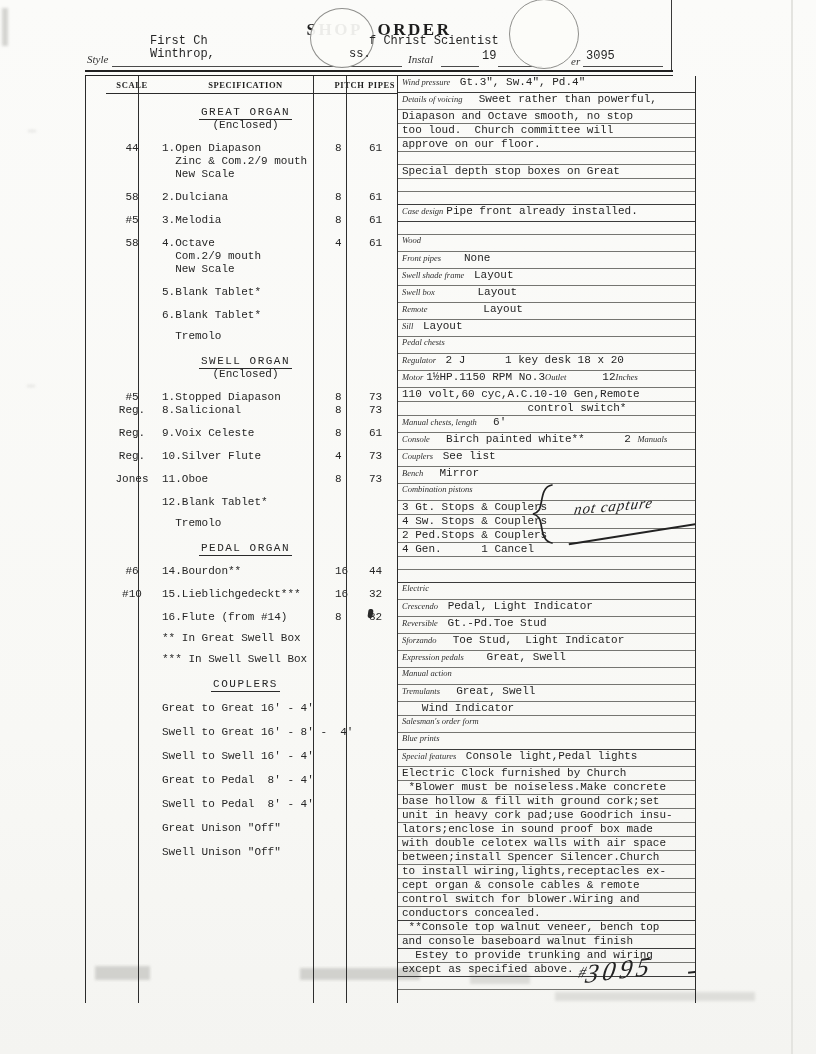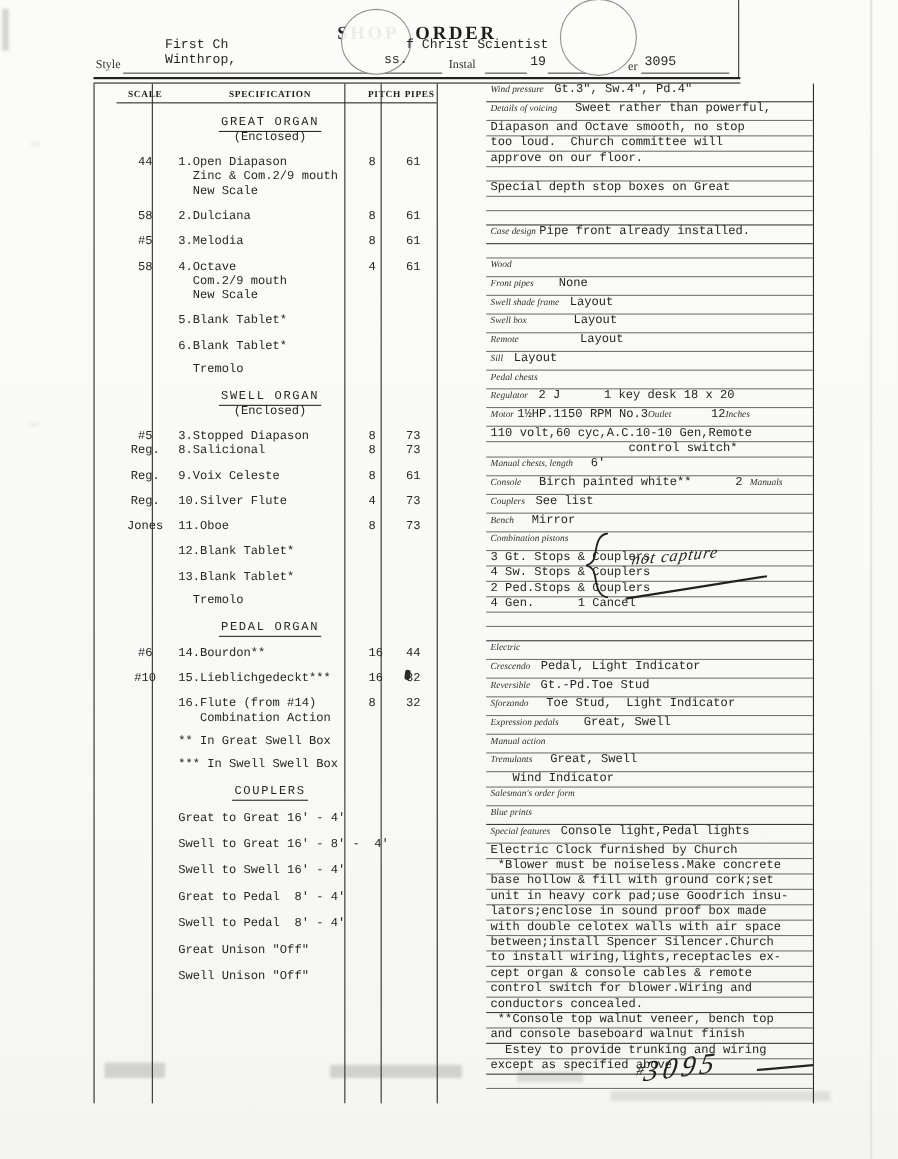--- a/index.html
+++ b/index.html
@@ -7,21 +7,21 @@
        font-family:"Liberation Mono","DejaVu Sans Mono",monospace;color:#242424;}
   .page{position:absolute;inset:0;background:linear-gradient(180deg,#fbfbf9 0%,#f8f8f5 70%,#f4f4f1 100%);}
   .form{position:absolute;left:85px;top:8px;width:588px;}
 
   
   .hdr{position:relative;height:62px;}
   .title{position:absolute;left:50%;top:12px;transform:translateX(-50%);
          font-family:"Liberation Serif","DejaVu Serif",serif;font-weight:bold;
          font-size:17px;letter-spacing:2.5px;word-spacing:9px;color:#1d1d1d;white-space:nowrap;}
   .typed{font-size:12px;color:#262626;white-space:pre;position:absolute;}
-  .it{font-family:"Liberation Serif","DejaVu Serif",serif;
+  .it{font-family:"Liberation Serif","DejaVu Serif",serif;font-style:italic;
       font-size:11px;color:#333;position:absolute;white-space:nowrap;}
   .rule{position:absolute;height:0;border-bottom:1.1px solid #4a4a4a;}
   .stamp{position:absolute;border:1.6px solid #8f8f8c;border-radius:50%;
          background:rgba(252,252,249,.93);z-index:1;}
   .hdr .typed,.hdr .it{z-index:2;}
   .prevline{position:absolute;border-left:1.4px solid #3a3a3a;}
 
   
   .dbl{height:3px;border-top:2.2px solid #222;border-bottom:1.2px solid #222;}
   .table-wrap{display:flex;position:relative;height:927px;}
@@ -36,21 +36,21 @@
   .c-pitch{padding-left:2px;white-space:pre;}
   .c-pipes{padding-left:3px;white-space:pre;}
   .lrow.head{margin-top:12px;}
   .lrow.stop{margin-top:10px;}
   .lrow.coup{margin-top:11px;}
   .lrow.trem,.lrow.note{margin-top:8px;}
   .lrow.head .c-spec,.lrow.sub .c-spec{text-align:center;padding-left:0;}
   .uline{border-bottom:1.2px solid #2a2a2a;padding:0 2px 1px 2px;letter-spacing:1.5px;}
 
   .rtab{position:relative;flex:none;width:297px;border-left:1.7px solid #2b2b2b;border-right:1.7px solid #2b2b2b;
-        overflow:hidden;display:flex;flex-direction:column;background:transparent;padding-left:44px;}
+        overflow:hidden;display:flex;flex-direction:column;background:transparent;}
   .rrow{flex:none;display:flex;align-items:baseline;border-bottom:1px solid #757571;padding:0 3px 0 4px;overflow:visible;}
   .rrow.f{height:16px;}
   .rrow.t{height:13px;}
   .rrow.b{height:12px;}
   .rrow.d{border-bottom-color:#3b3b3b;border-bottom-width:1.4px;}
   .rlbl{font-family:"Liberation Serif","DejaVu Serif",serif;font-style:italic;font-size:8.5px;
         color:#2f2f2f;flex:none;margin-right:3px;white-space:nowrap;}
   .rval{font-size:11px;line-height:12px;color:#242424;white-space:pre;}
 
   
@@ -209,21 +209,21 @@
               <span class="c-pipes"></span>
             </div>
             <div class="lrow sub">
               <span class="c-scale"></span>
               <span class="c-spec">(Enclosed)</span>
               <span class="c-pitch"></span>
               <span class="c-pipes"></span>
             </div>
             <div class="lrow stop">
               <span class="c-scale">#5</span>
-              <span class="c-spec">3.Stopped Diapason</span>
+              <span class="c-spec">1.Stopped Diapason</span>
               <span class="c-pitch">8</span>
               <span class="c-pipes">73</span>
             </div>
             <div class="lrow cont">
               <span class="c-scale">Reg.</span>
               <span class="c-spec">8.Salicional</span>
               <span class="c-pitch">8</span>
               <span class="c-pipes">73</span>
             </div>
             <div class="lrow stop">
@@ -243,26 +243,20 @@
               <span class="c-spec">11.Oboe</span>
               <span class="c-pitch">8</span>
               <span class="c-pipes">73</span>
             </div>
             <div class="lrow stop">
               <span class="c-scale"></span>
               <span class="c-spec">12.Blank Tablet*</span>
               <span class="c-pitch"></span>
               <span class="c-pipes"></span>
             </div>
-            <div class="lrow stop">
-              <span class="c-scale"></span>
-              <span class="c-spec">13.Blank Tablet*</span>
-              <span class="c-pitch"></span>
-              <span class="c-pipes"></span>
-            </div>
             <div class="lrow trem">
               <span class="c-scale"></span>
               <span class="c-spec">  Tremolo</span>
               <span class="c-pitch"></span>
               <span class="c-pipes"></span>
             </div>
             <div class="lrow head">
               <span class="c-scale"></span>
               <span class="c-spec"><span class="uline">PEDAL ORGAN</span></span>
               <span class="c-pitch"></span>
@@ -278,26 +272,20 @@
               <span class="c-scale">#10</span>
               <span class="c-spec">15.Lieblichgedeckt***</span>
               <span class="c-pitch">16</span>
               <span class="c-pipes">32</span>
             </div>
             <div class="lrow stop">
               <span class="c-scale"></span>
               <span class="c-spec">16.Flute (from #14)</span>
               <span class="c-pitch">8</span>
               <span class="c-pipes">32</span>
-            </div>
-            <div class="lrow cont">
-              <span class="c-scale"></span>
-              <span class="c-spec">   Combination Action</span>
-              <span class="c-pitch"></span>
-              <span class="c-pipes"></span>
             </div>
             <div class="lrow note">
               <span class="c-scale"></span>
               <span class="c-spec">** In Great Swell Box</span>
               <span class="c-pitch"></span>
               <span class="c-pipes"></span>
             </div>
             <div class="lrow note">
               <span class="c-scale"></span>
               <span class="c-spec">*** In Swell Swell Box</span>

